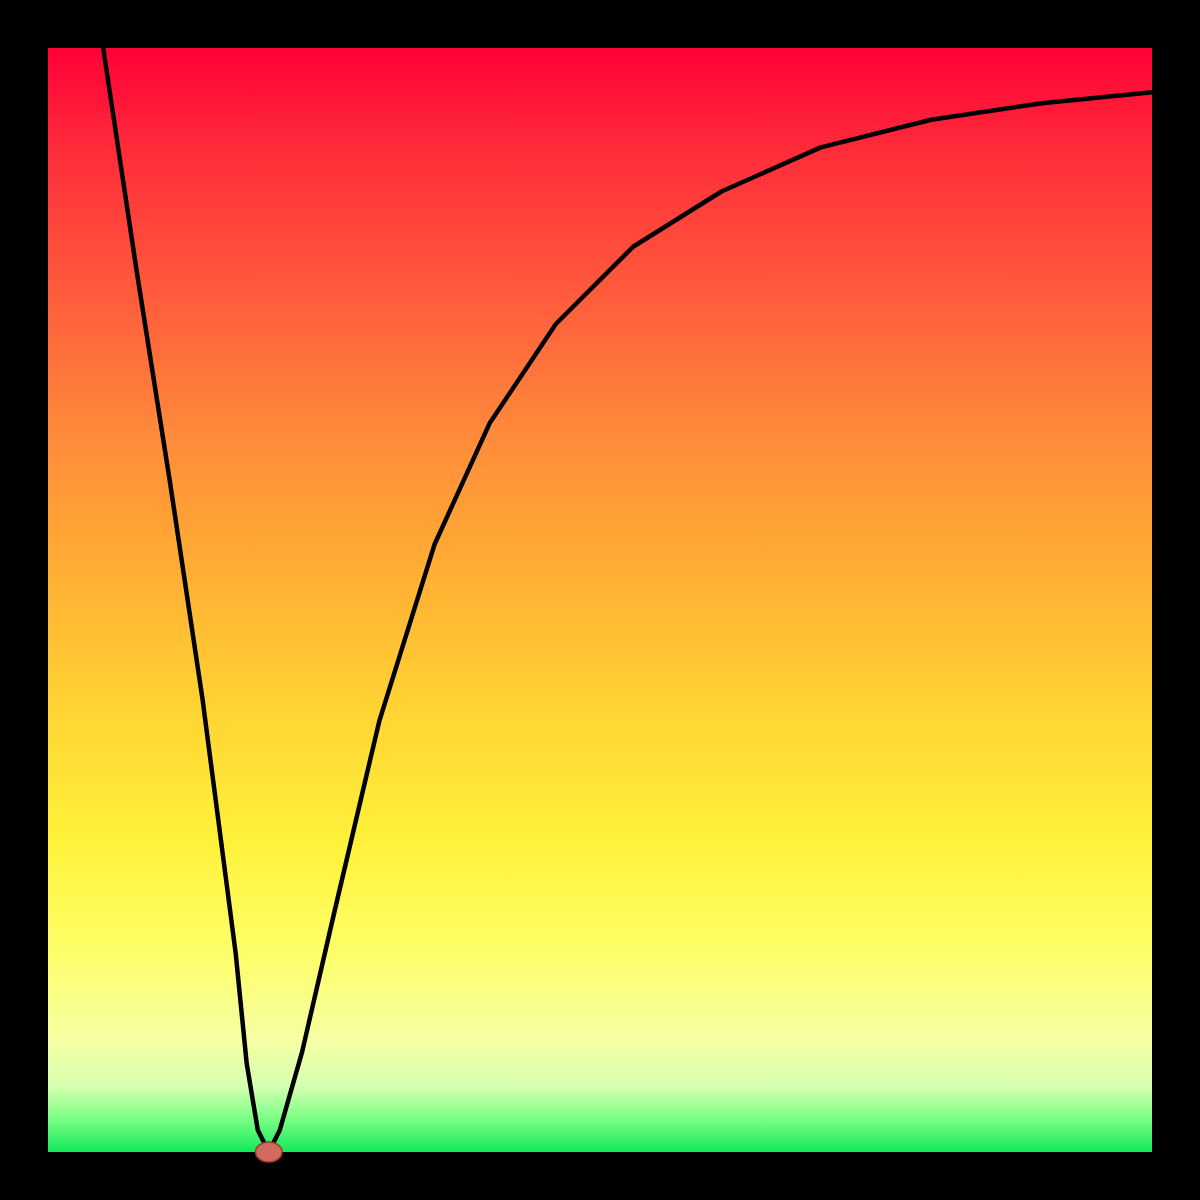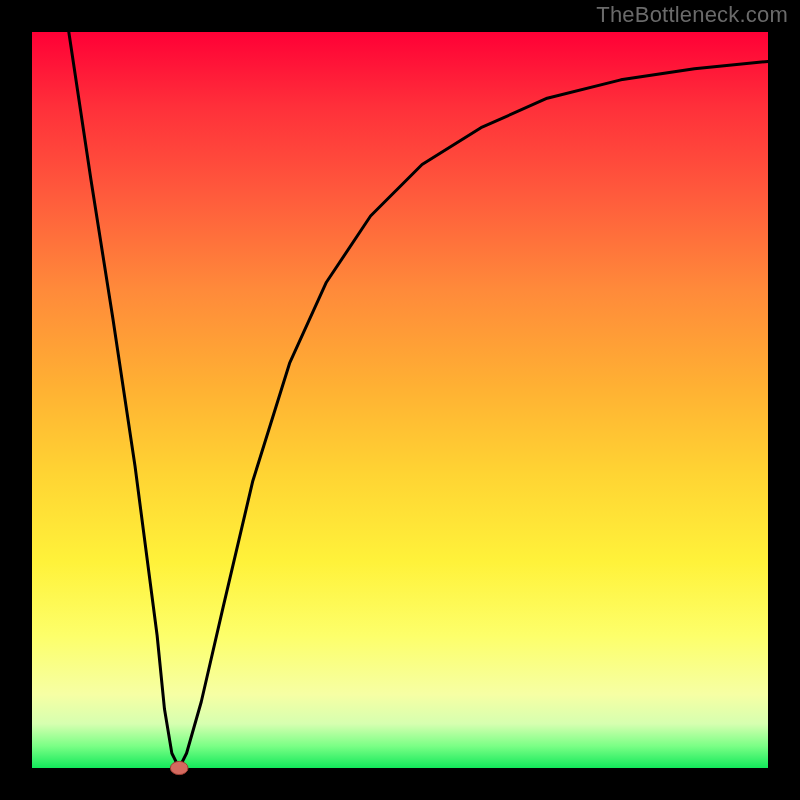--- a/index.html
+++ b/index.html
@@ -73,20 +73,19 @@
     stroke-width: 1;
   }
 </style>
 </head>
 <body>
 
 <div class="frame">
 
   <div class="plot-area"></div>
 
-  <div class="watermark">TheBottleneck.com</div>
 
   <svg class="curve" viewBox="0 0 100 100" preserveAspectRatio="none">
     <path class="stroke" vector-effect="non-scaling-stroke" d="M5.00 0.00 L8.00 20.00 L11.00 39.00 L14.00 59.00 L17.00 82.00 L18.00 92.00 L19.00 98.00 L20.00 100.00 L21.00 98.00 L23.00 91.00 L26.00 78.00 L30.00 61.00 L35.00 45.00 L40.00 34.00 L46.00 25.00 L53.00 18.00 L61.00 13.00 L70.00 9.00 L80.00 6.50 L90.00 5.00 L100.00 4.00"></path>
     <ellipse class="marker" vector-effect="non-scaling-stroke" cx="20" cy="100" rx="1.2" ry="0.9"></ellipse>
   </svg>
 
 </div>
 
 </body></html>

